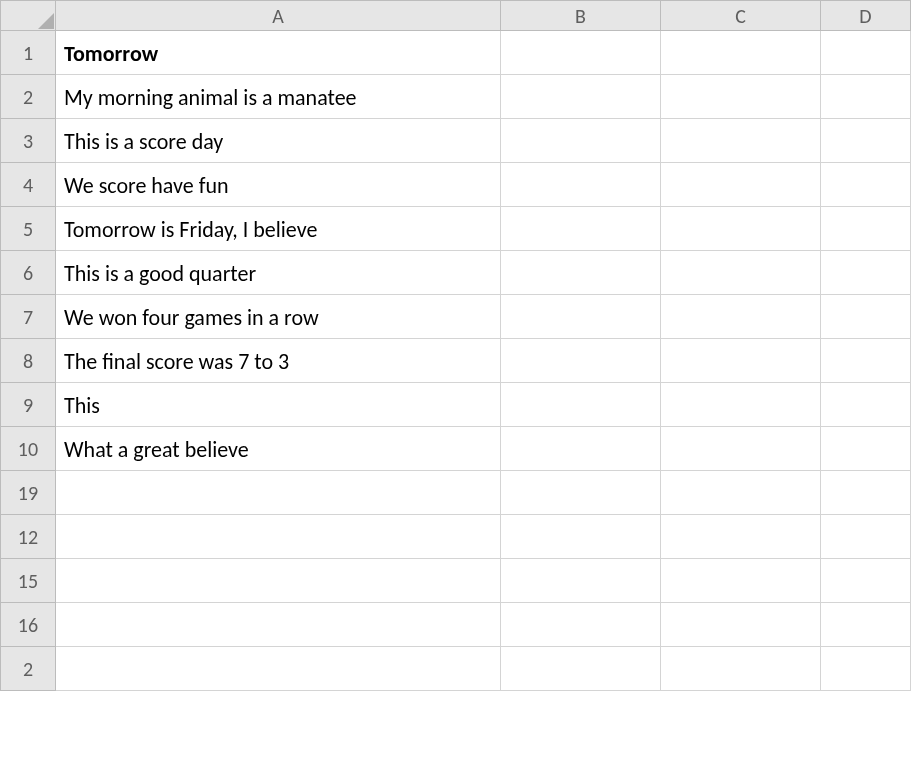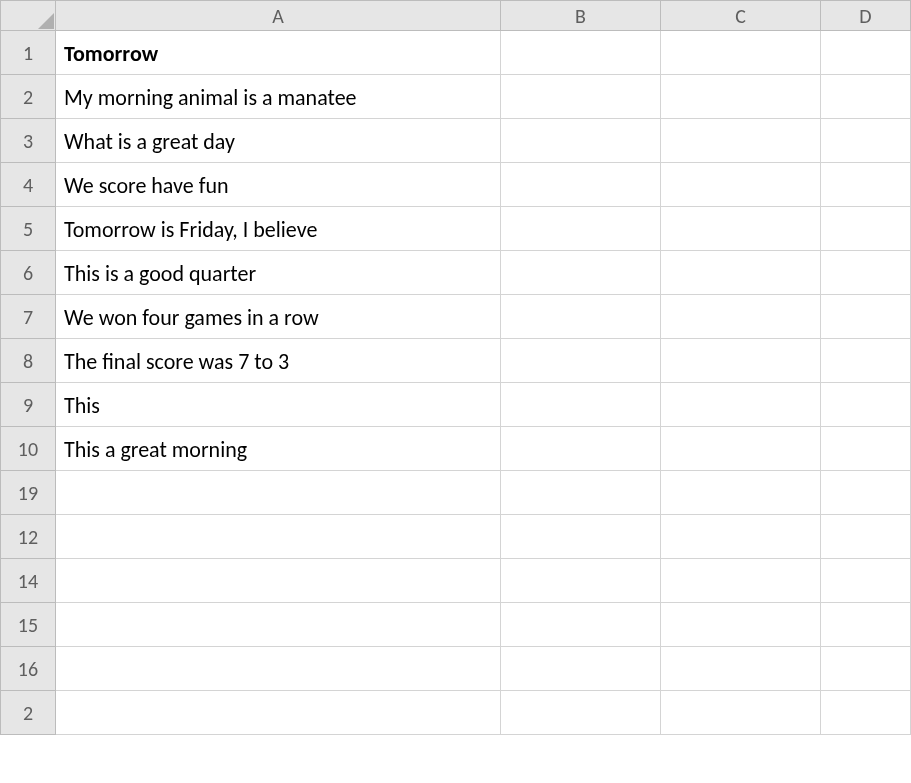--- a/index.html
+++ b/index.html
@@ -74,21 +74,21 @@
   <div class="row">
     <div class="cell hdr row-hdr">2</div>
     <div class="cell colA">My morning animal is a manatee</div>
     <div class="cell colB"></div>
     <div class="cell colC"></div>
     <div class="cell colD"></div>
   </div>
 
   <div class="row">
     <div class="cell hdr row-hdr">3</div>
-    <div class="cell colA">What is a great day</div>
+    <div class="cell colA">This is a score day</div>
     <div class="cell colB"></div>
     <div class="cell colC"></div>
     <div class="cell colD"></div>
   </div>
 
   <div class="row">
     <div class="cell hdr row-hdr">4</div>
     <div class="cell colA">We score have fun</div>
     <div class="cell colB"></div>
     <div class="cell colC"></div>
@@ -130,21 +130,21 @@
   <div class="row">
     <div class="cell hdr row-hdr">9</div>
     <div class="cell colA">This</div>
     <div class="cell colB"></div>
     <div class="cell colC"></div>
     <div class="cell colD"></div>
   </div>
 
   <div class="row">
     <div class="cell hdr row-hdr">10</div>
-    <div class="cell colA">This a great morning</div>
+    <div class="cell colA">What a great believe</div>
     <div class="cell colB"></div>
     <div class="cell colC"></div>
     <div class="cell colD"></div>
   </div>
 
   <div class="row">
     <div class="cell hdr row-hdr">19</div>
     <div class="cell colA"></div>
     <div class="cell colB"></div>
     <div class="cell colC"></div>
@@ -153,27 +153,20 @@
 
 
   <div class="row">
     <div class="cell hdr row-hdr">12</div>
     <div class="cell colA"></div>
     <div class="cell colB"></div>
     <div class="cell colC"></div>
     <div class="cell colD"></div>
   </div>
 
-  <div class="row">
-    <div class="cell hdr row-hdr">14</div>
-    <div class="cell colA"></div>
-    <div class="cell colB"></div>
-    <div class="cell colC"></div>
-    <div class="cell colD"></div>
-  </div>
 
   <div class="row">
     <div class="cell hdr row-hdr">15</div>
     <div class="cell colA"></div>
     <div class="cell colB"></div>
     <div class="cell colC"></div>
     <div class="cell colD"></div>
   </div>
 
   <div class="row">

